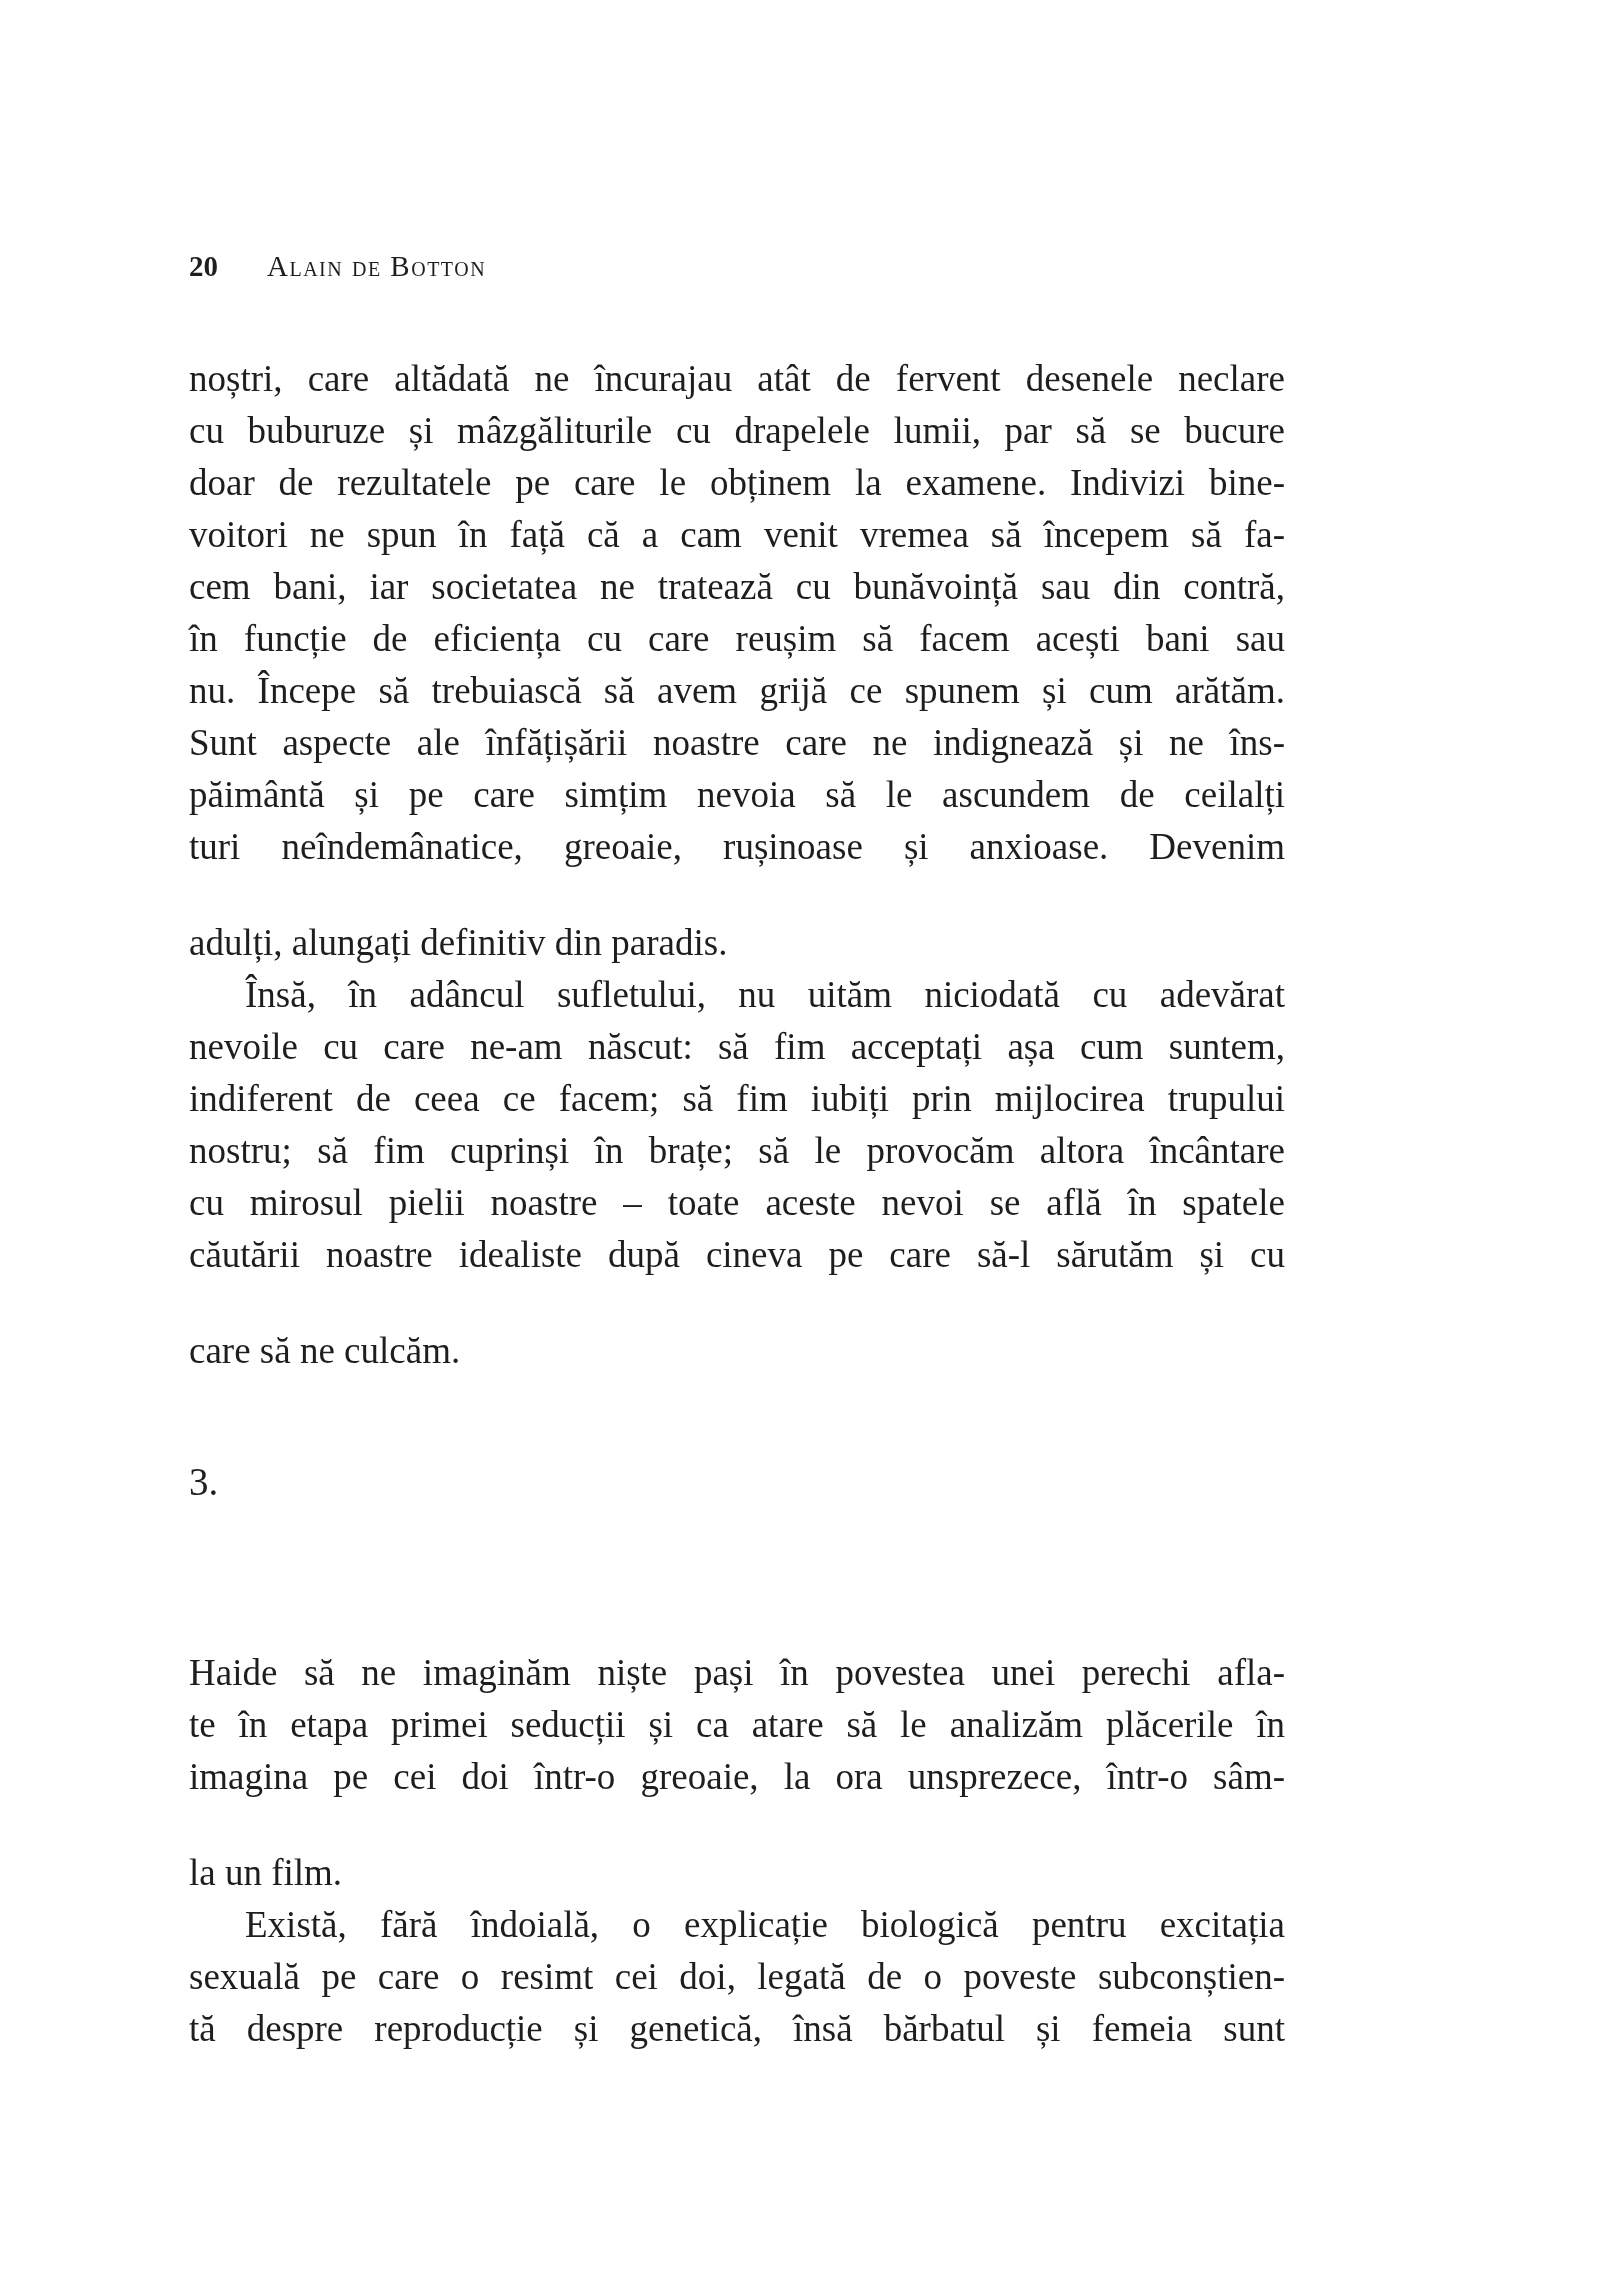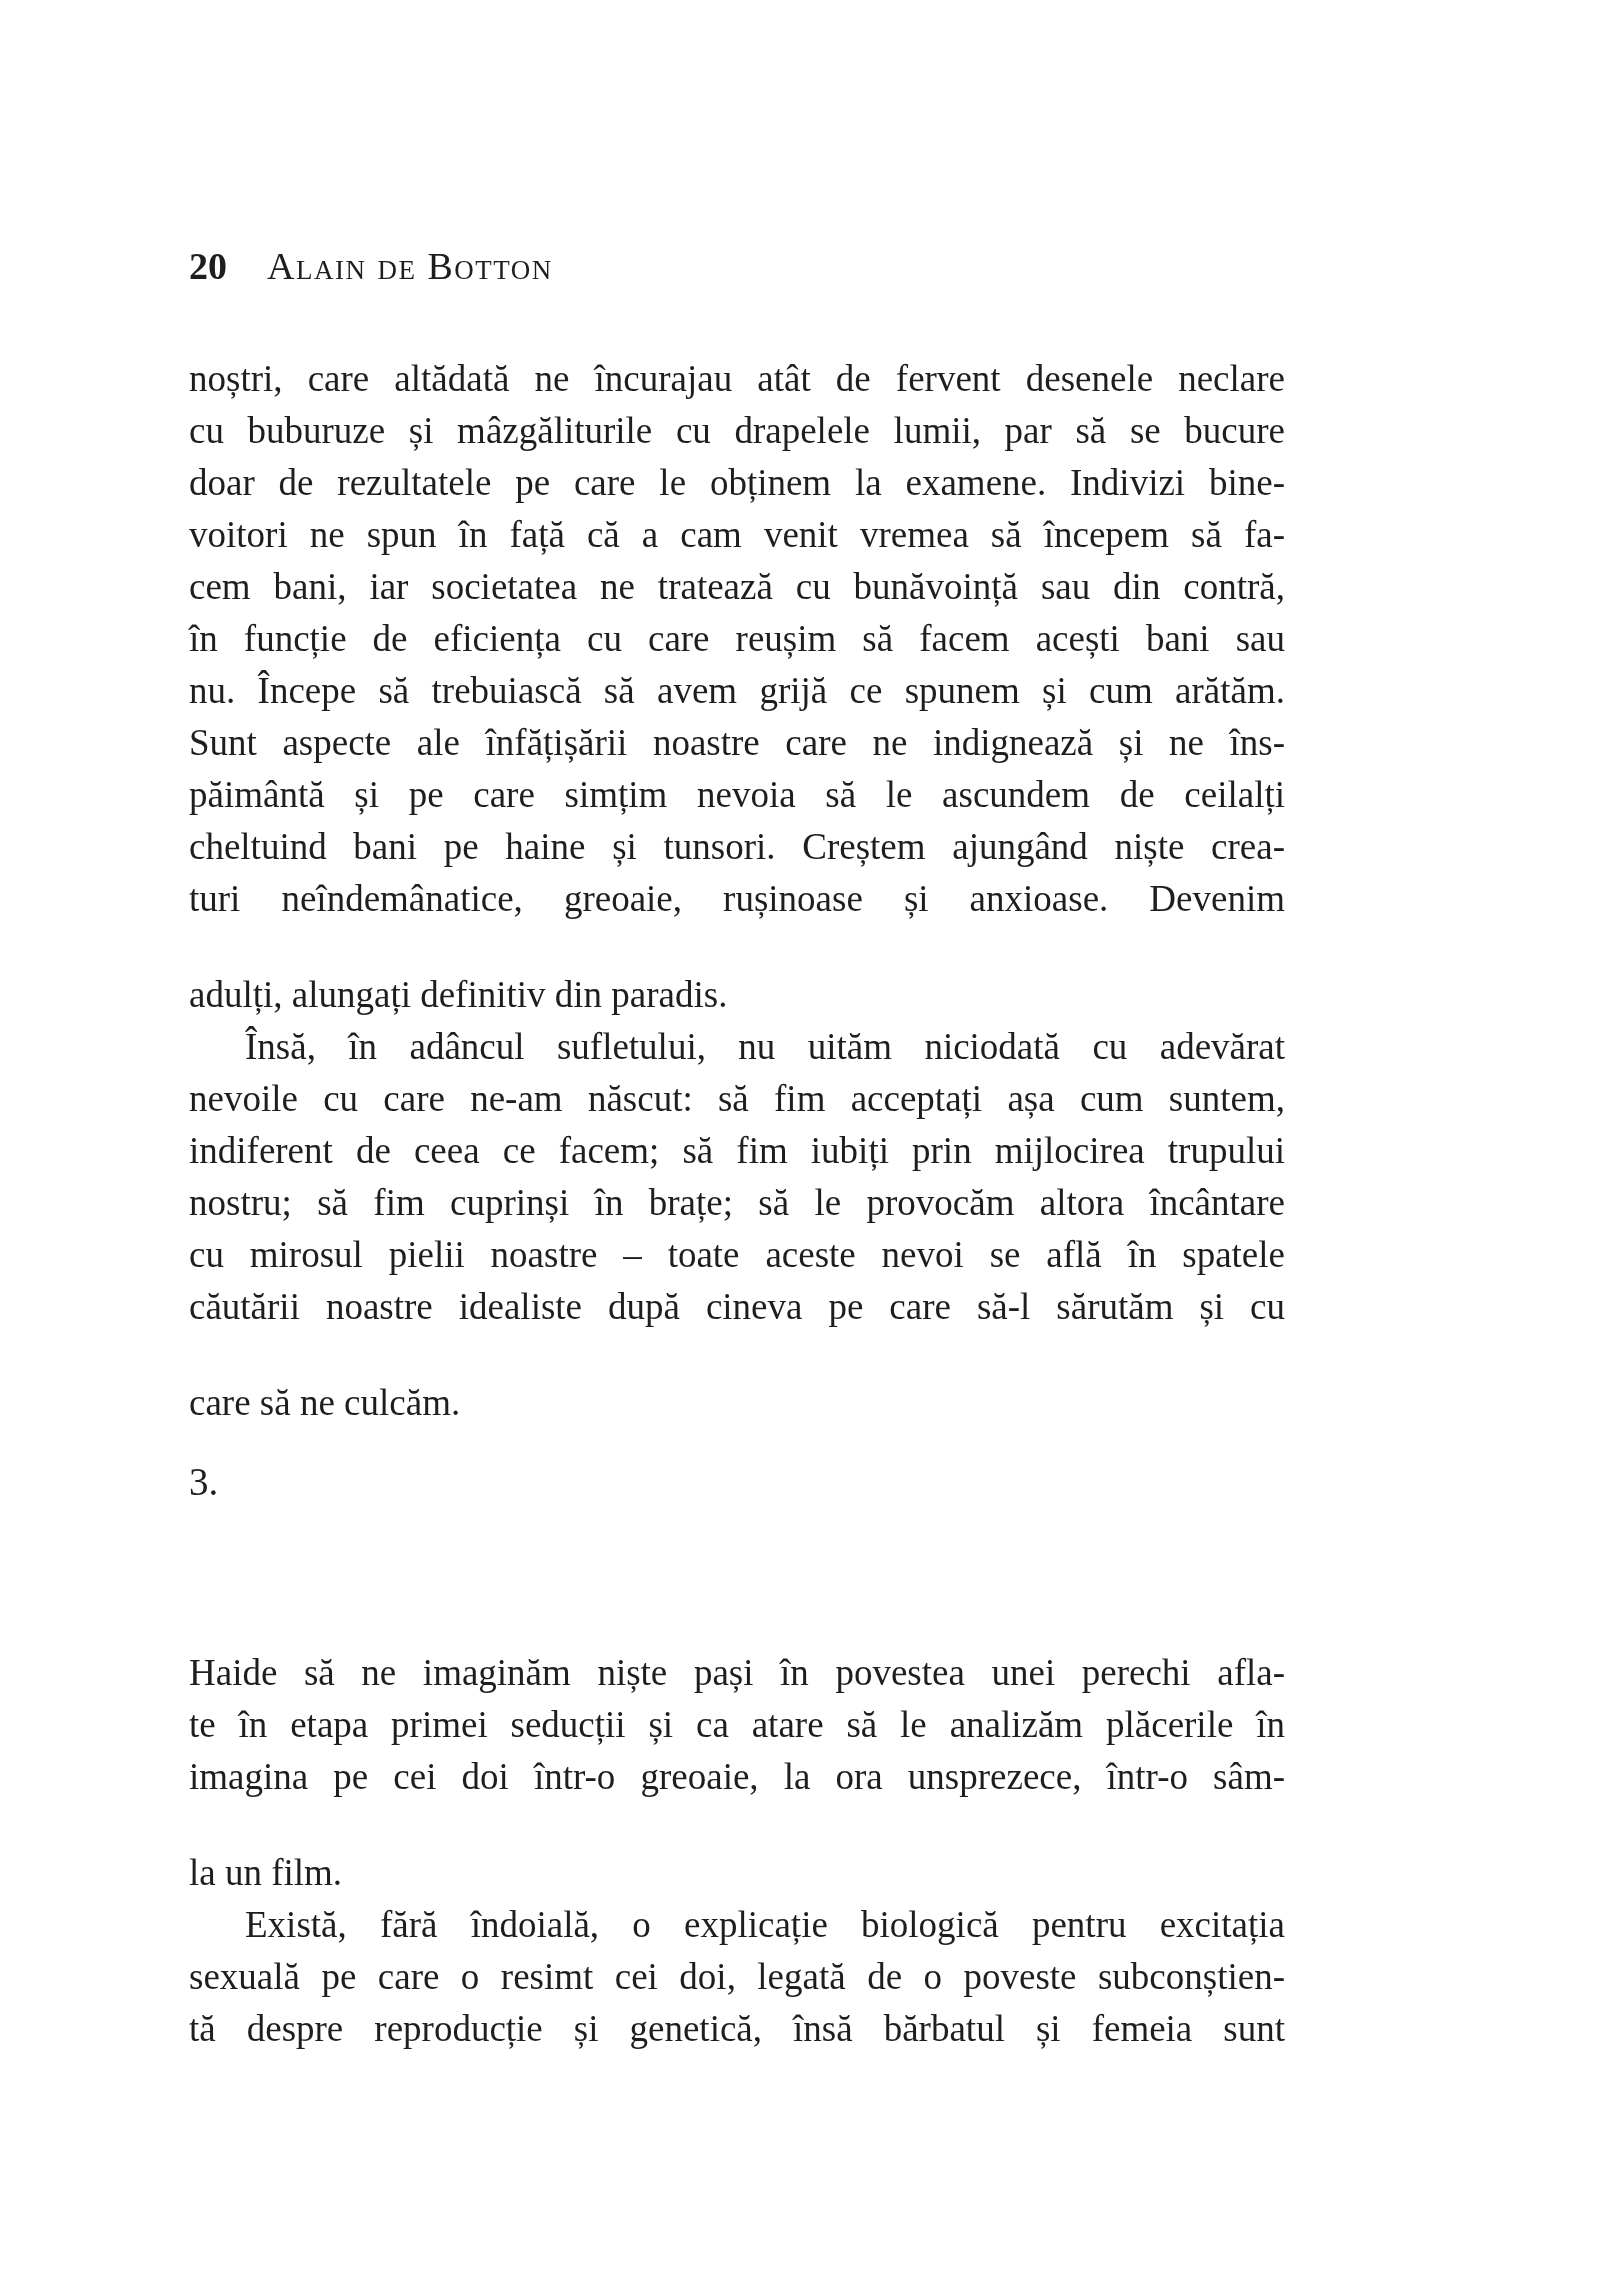--- a/index.html
+++ b/index.html
@@ -12,21 +12,21 @@
       height: 2293px;
       position: relative;
       overflow: hidden;
       font-family: "Liberation Serif", "DejaVu Serif", serif;
       color: #1e1e1e;
     }
     .running-head {
       position: absolute;
       left: 189px;
       top: 247px;
-      font-size: 38px;
+      font-size: 29px;
       line-height: 39px;
       white-space: nowrap;
     }
     .page-number {
       display: inline-block;
       font-weight: bold;
       width: 78px;
     }
     .author {
       font-variant: small-caps;
@@ -86,21 +86,20 @@
   <div>
     <span class="line"><span class="line-inner">noștri, care altădată ne încurajau atât de fervent desenele neclare</span></span>
     <span class="line"><span class="line-inner">cu buburuze și mâzgăliturile cu drapelele lumii, par să se bucure</span></span>
     <span class="line"><span class="line-inner">doar de rezultatele pe care le obținem la examene. Indivizi bine-</span></span>
     <span class="line"><span class="line-inner">voitori ne spun în față că a cam venit vremea să începem să fa-</span></span>
     <span class="line"><span class="line-inner">cem bani, iar societatea ne tratează cu bunăvoință sau din contră,</span></span>
     <span class="line"><span class="line-inner">în funcție de eficiența cu care reușim să facem acești bani sau</span></span>
     <span class="line"><span class="line-inner">nu. Începe să trebuiască să avem grijă ce spunem și cum arătăm.</span></span>
     <span class="line"><span class="line-inner">Sunt aspecte ale înfățișării noastre care ne indignează și ne îns-</span></span>
     <span class="line"><span class="line-inner">păimântă și pe care simțim nevoia să le ascundem de ceilalți</span></span>
-    <span class="line"><span class="line-inner">cheltuind bani pe haine și tunsori. Creștem ajungând niște crea-</span></span>
     <span class="line"><span class="line-inner">turi neîndemânatice, greoaie, rușinoase și anxioase. Devenim</span></span>
     <span class="line last"><span class="line-inner">adulți, alungați definitiv din paradis.</span></span>
   </div>
 
   <div>
     <span class="line indent"><span class="line-inner">Însă, în adâncul sufletului, nu uităm niciodată cu adevărat</span></span>
     <span class="line"><span class="line-inner">nevoile cu care ne-am născut: să fim acceptați așa cum suntem,</span></span>
     <span class="line"><span class="line-inner">indiferent de ceea ce facem; să fim iubiți prin mijlocirea trupului</span></span>
     <span class="line"><span class="line-inner">nostru; să fim cuprinși în brațe; să le provocăm altora încântare</span></span>
     <span class="line"><span class="line-inner">cu mirosul pielii noastre – toate aceste nevoi se află în spatele</span></span>

